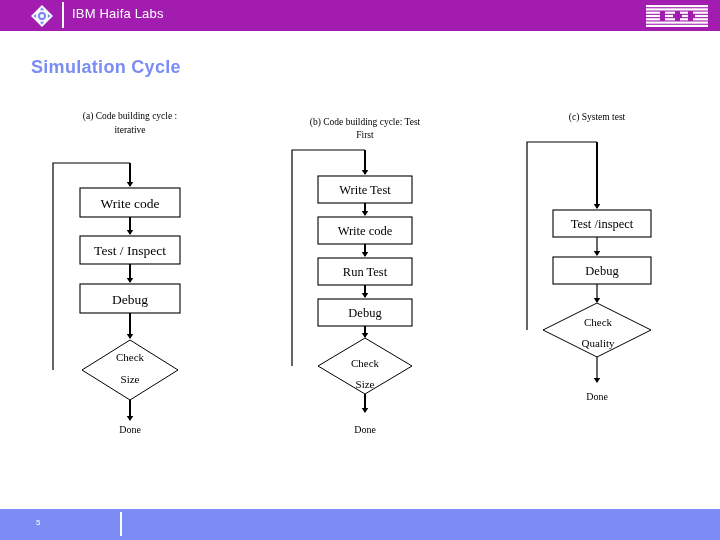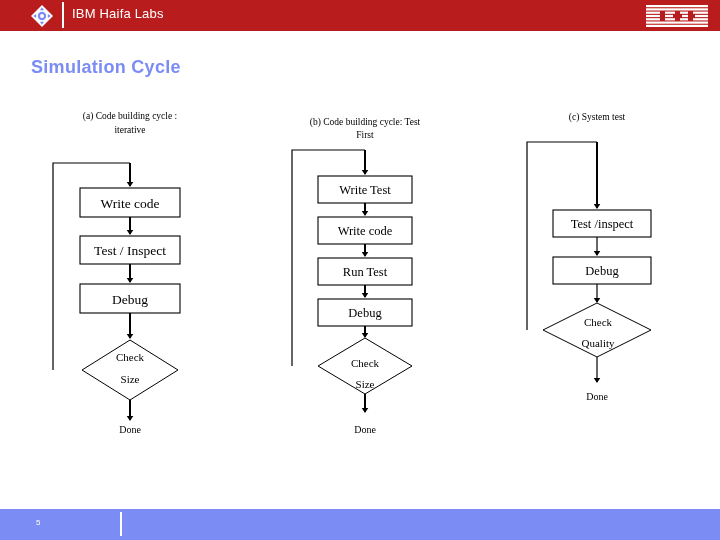--- a/index.html
+++ b/index.html
@@ -15,21 +15,21 @@
     position: relative;
   }
 
   
   .header-band {
     position: absolute;
     left: 0;
     top: 0;
     width: 720px;
     height: 31px;
-    background: #b91c1c;
+    background: #a21caf;
     text-align: right;
   }
   .header-logo-mark {
     position: absolute;
     left: 30px;
     top: 4px;
     width: 24px;
     height: 24px;
   }
   .header-divider {

